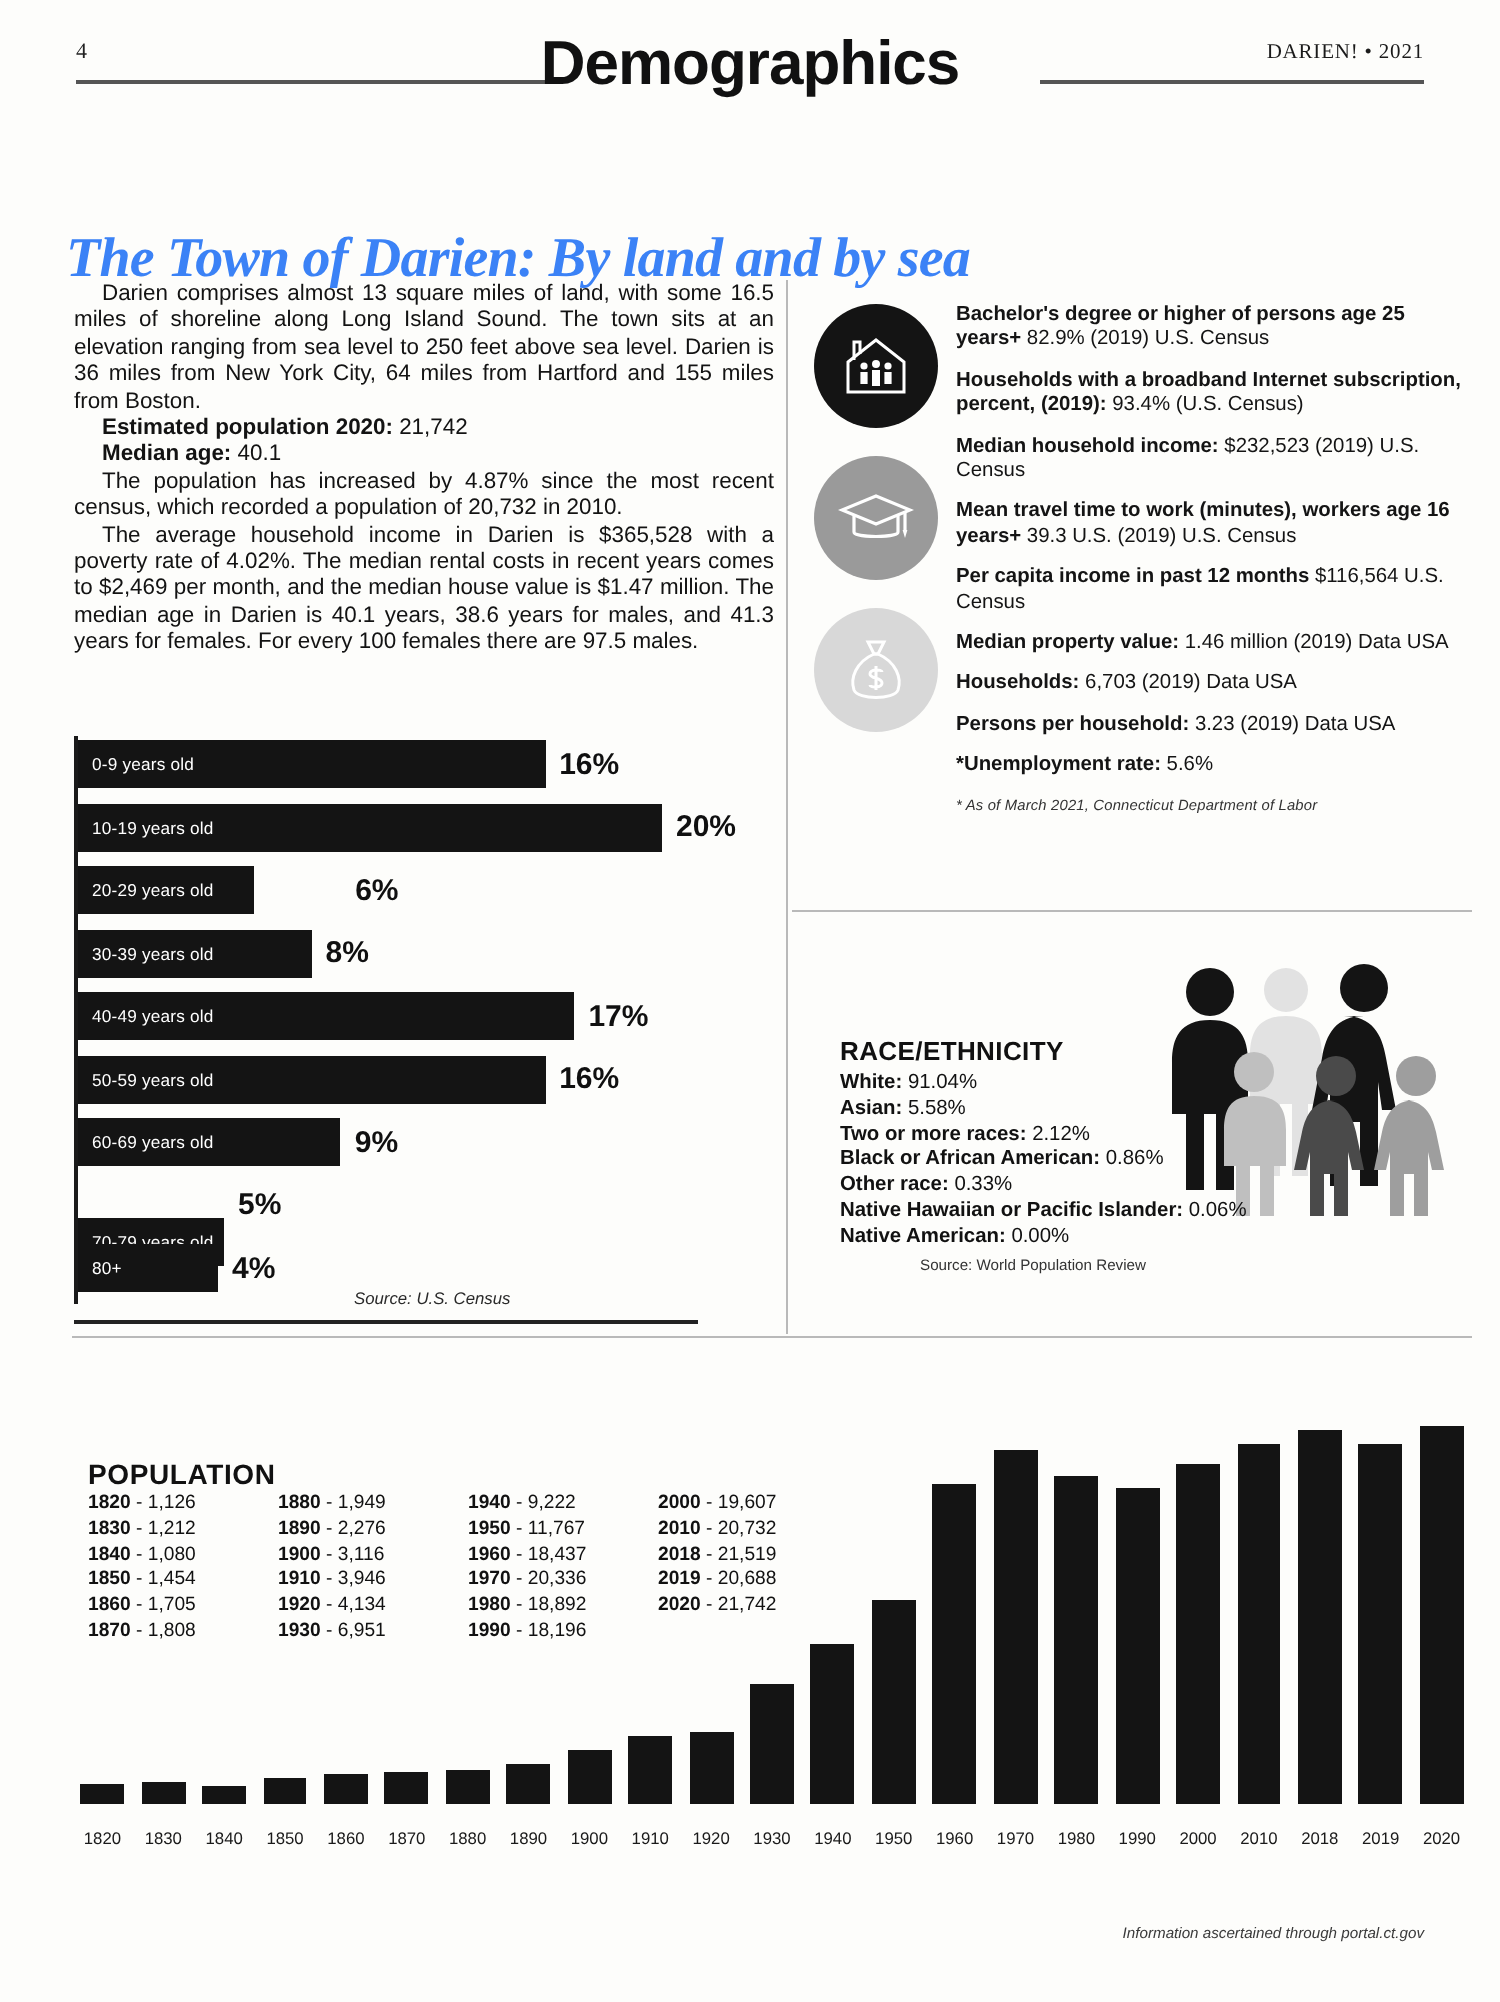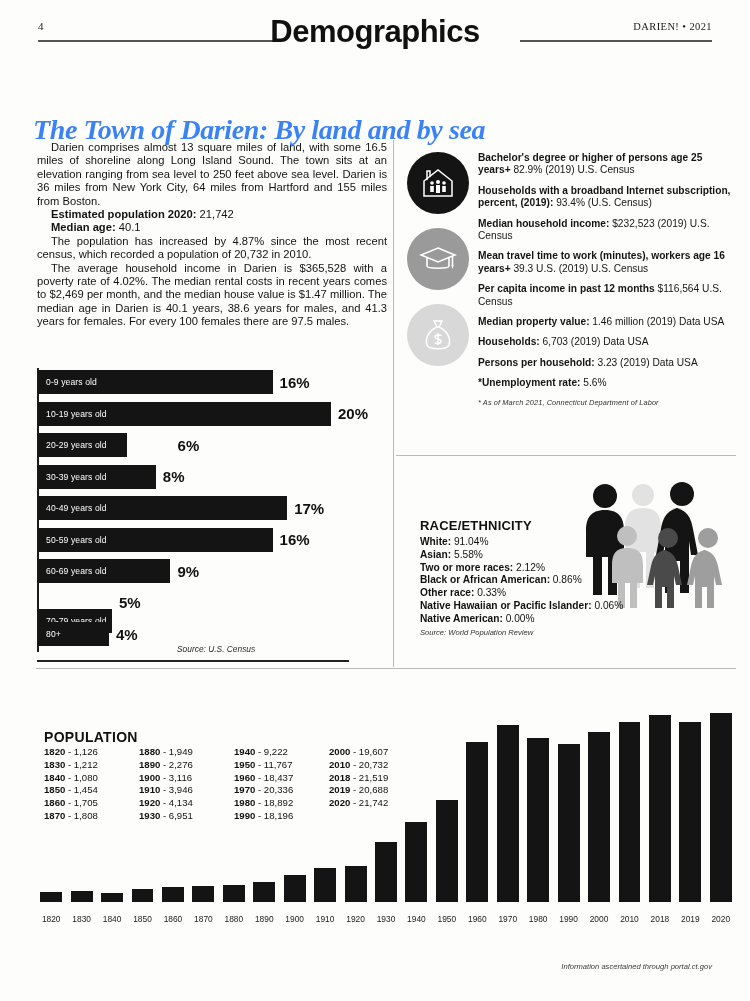--- a/index.html
+++ b/index.html
@@ -66,21 +66,21 @@
   .agebar{height:24px;background:#141414;display:flex;align-items:center;}
   .agebar span{color:#fff;font-size:8.6px;padding-left:7px;white-space:nowrap;letter-spacing:0.1px;}
   .agepct{font-size:15px;font-weight:bold;margin-left:7px;color:#101010;}
   .src-age{position:absolute;left:177px;top:644px;font-size:8.4px;font-style:italic;color:#2a2a2a;}
 
   
   .race{position:absolute;left:420px;top:518px;width:210px;}
   .race h3{margin:0 0 3px 0;font-size:13px;font-weight:bold;letter-spacing:0.2px;}
   .race div.r{font-size:10.2px;line-height:12.8px;}
   .race div.r b{font-weight:bold;}
-  .race .src{font-size:7.6px;font-style:italic;color:#333;margin-top:2px;}
+  .race .src{font-size:7.6px;color:#333;margin-top:2px;margin-left:40px;}
   .people{position:absolute;left:565px;top:478px;width:175px;height:130px;}
 
   
   .poptitle{position:absolute;left:44px;top:729px;font-size:14px;font-weight:bold;letter-spacing:0.3px;}
   .poptable{position:absolute;left:44px;top:746px;width:380px;display:flex;}
   .popcol{width:95px;}
   .popcol div{font-size:9.6px;line-height:12.8px;white-space:nowrap;}
   .popcol div b{font-weight:bold;}
 
   .popchart{position:absolute;left:36px;top:700px;width:700px;height:230px;}

